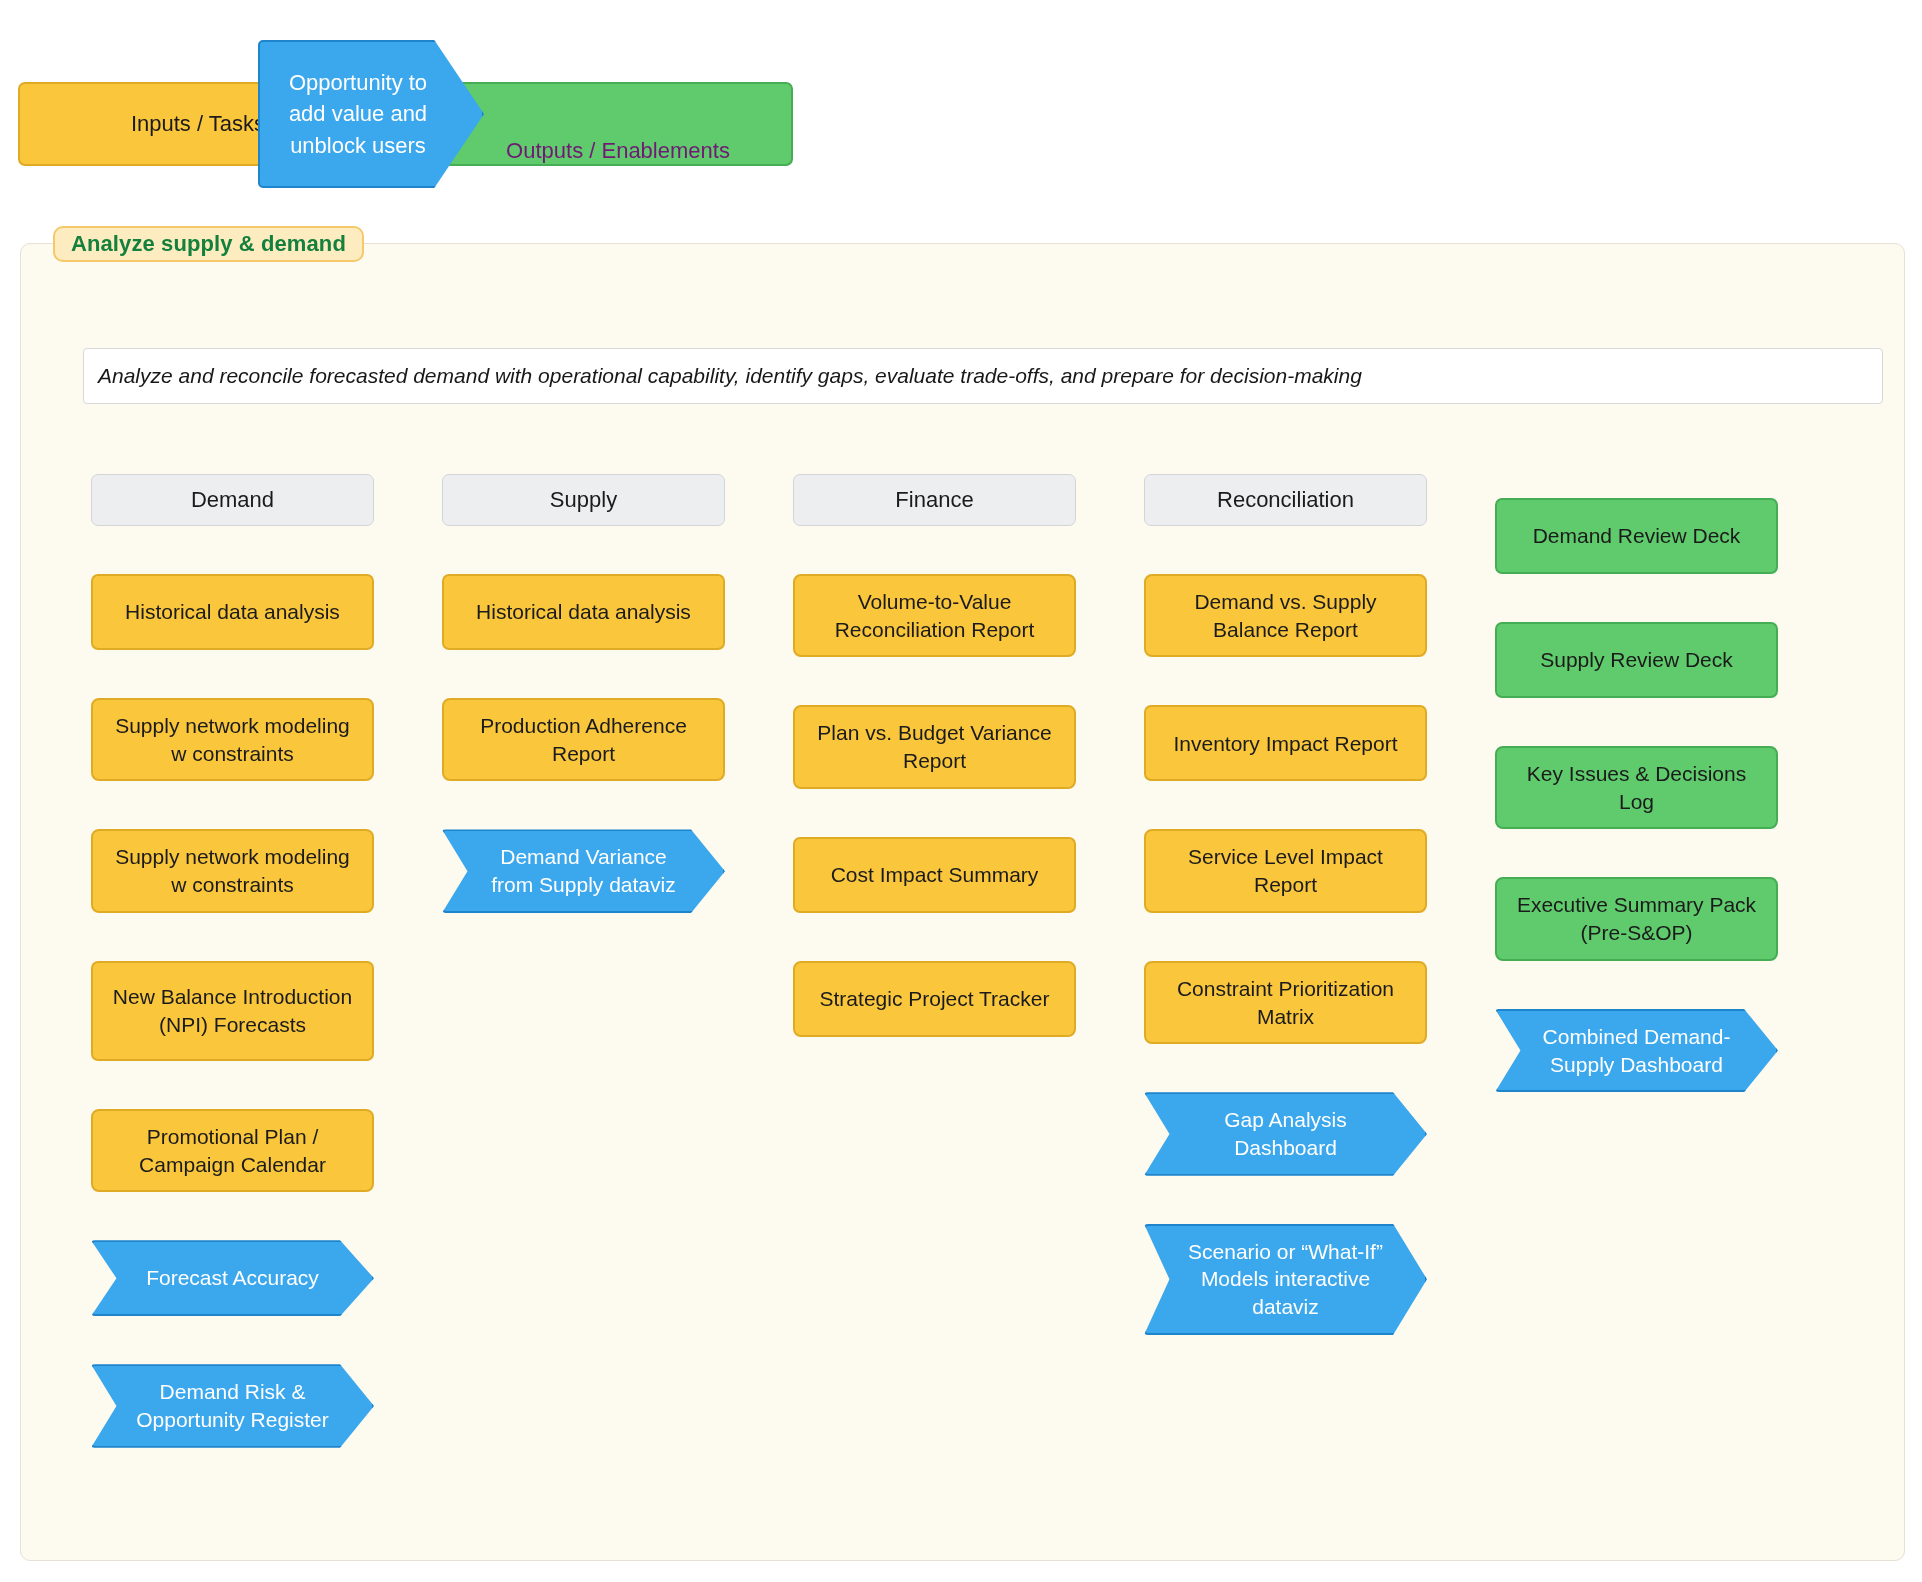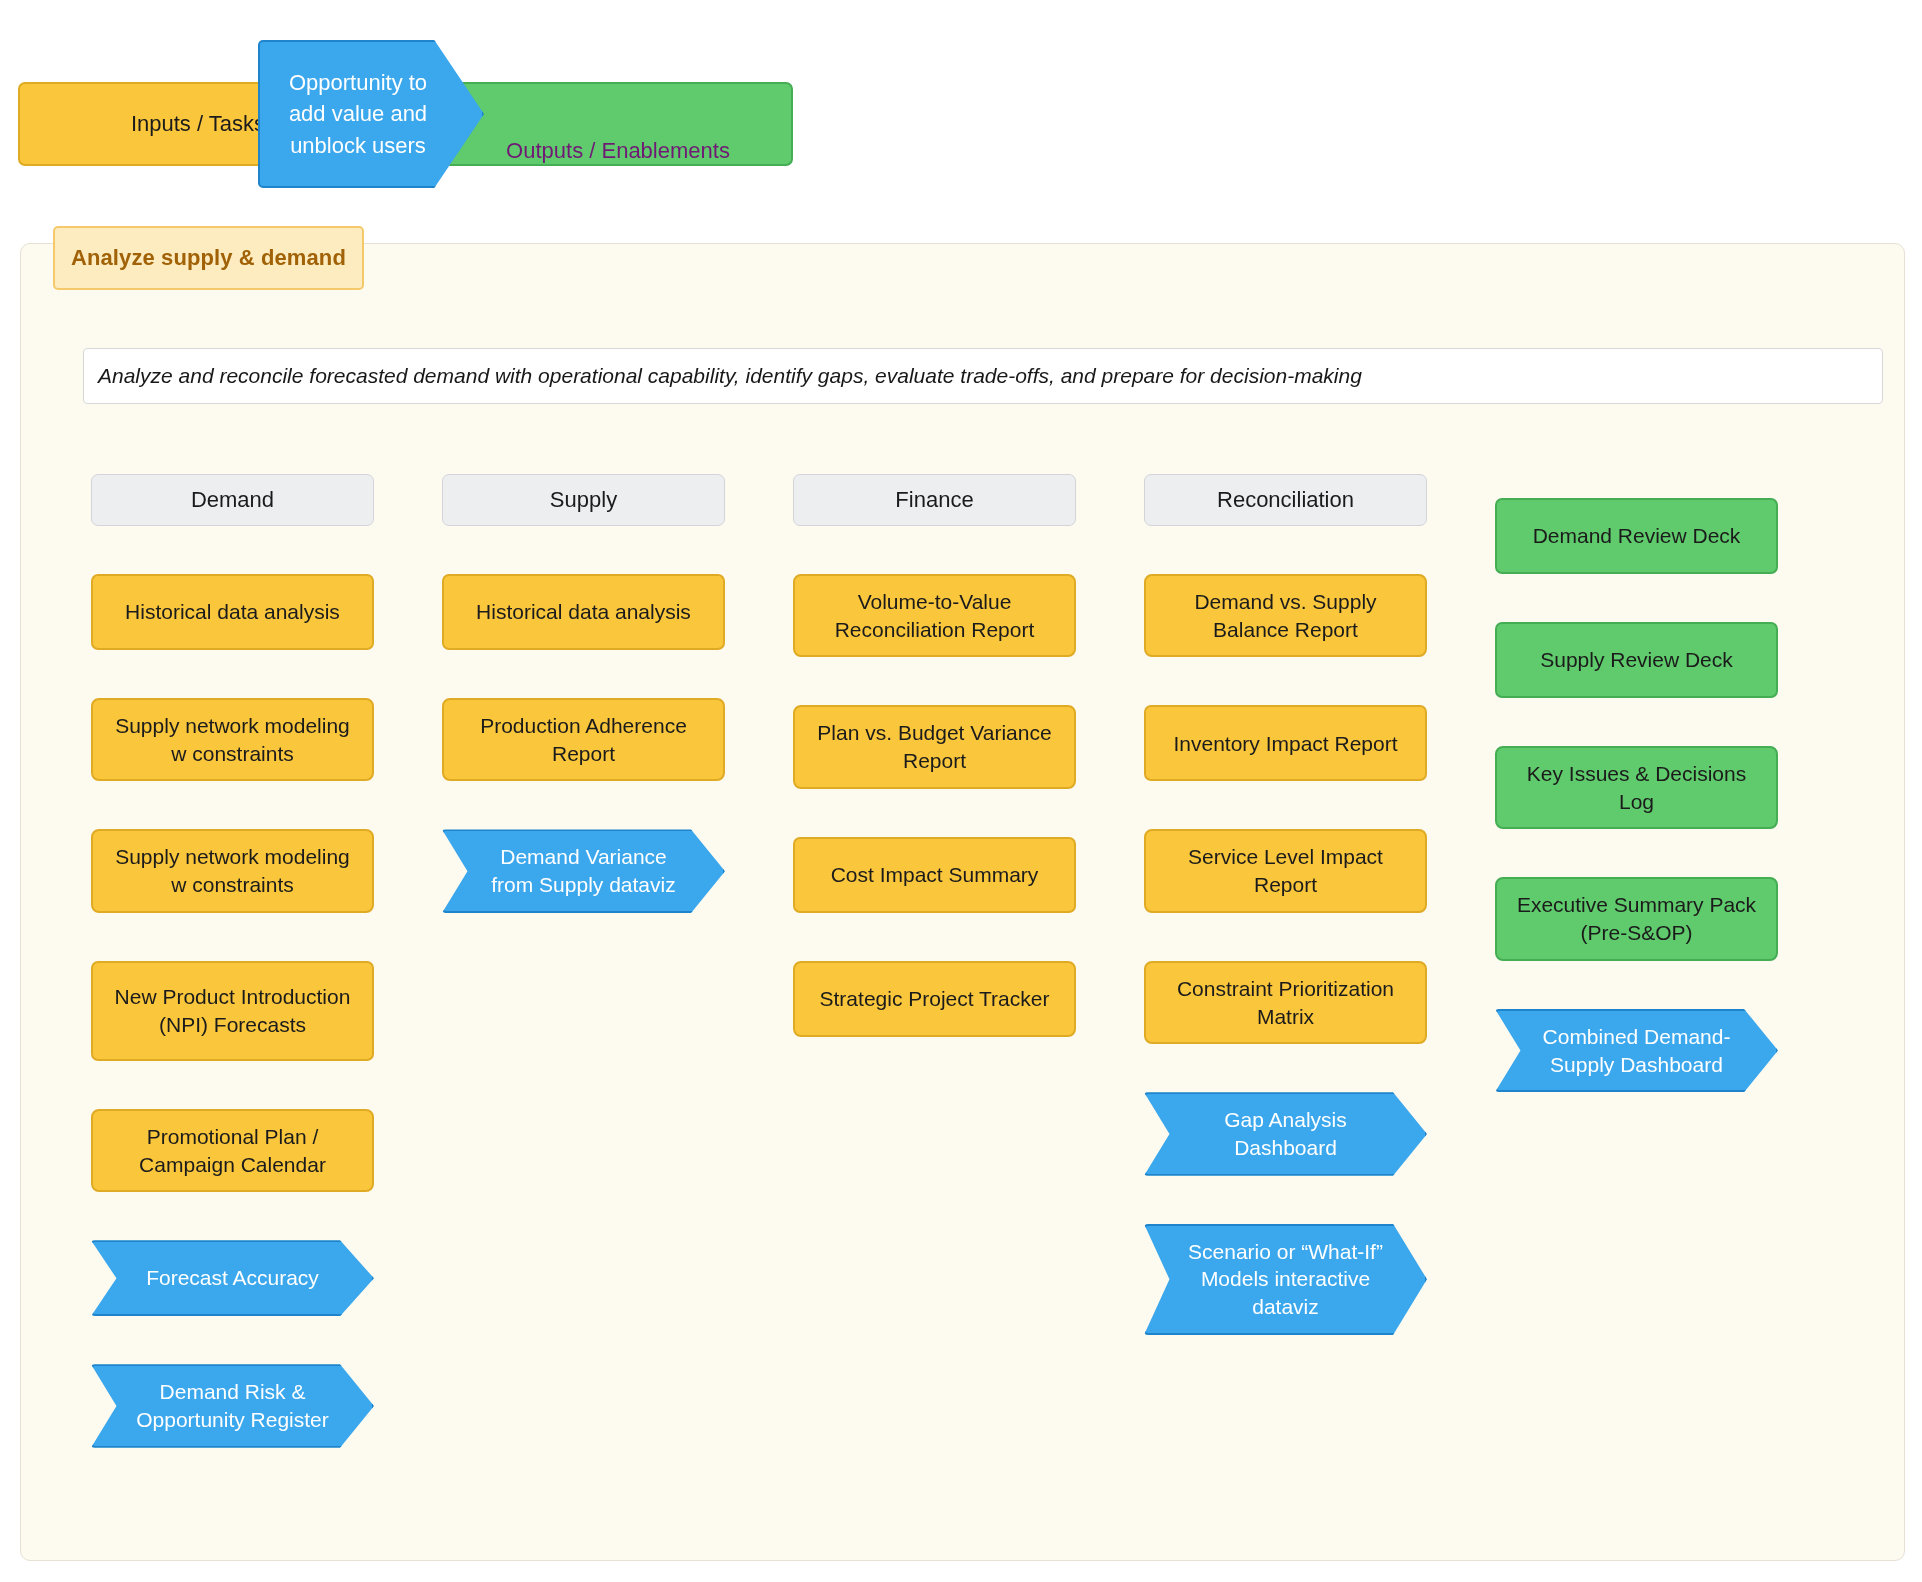--- a/index.html
+++ b/index.html
@@ -43,23 +43,23 @@
   .panel {
     position: absolute; left: 20px; top: 243px;
     width: 1885px; height: 1318px;
     background: #FDFAF0;
     border: 1px solid #E6E1D4;
     border-radius: 10px;
   }
   .panel-title {
     position: absolute; left: 32px; top: -18px;
     background: #FDECC0; border: 2px solid #F5C96A;
-    border-radius: 5px;
-    padding: 17px 16px;
-    font-size: 22px; font-weight: bold; color: #a16207;
+    border-radius: 10px;
+    padding: 3px 16px;
+    font-size: 22px; font-weight: bold; color: #15803d;
     letter-spacing: .1px;
   }
   .desc-box {
     position: absolute; left: 62px; top: 104px;
     width: 1800px; height: 56px;
     background: #ffffff; border: 1px solid #D8D8D8;
     border-radius: 4px;
     display: flex; align-items: center;
     padding: 0 14px;
     font-size: 21px; color: #181818; font-style: italic;
@@ -124,21 +124,21 @@
   <div class="panel-title">Analyze supply &amp; demand</div>
   <div class="desc-box">
     <span>Analyze and reconcile forecasted demand with operational capability, identify gaps, evaluate trade-offs, and prepare for decision-making</span>
   </div>
   <div class="columns" id="columns-root">
       <div class="column">
         <div class="col-head">Demand</div>
         <div class="node yellow h1line">Historical data analysis</div>
         <div class="node yellow h2line">Supply network modeling w constraints</div>
         <div class="node yellow h2line">Supply network modeling w constraints</div>
-        <div class="node yellow h3line">New Product Introduction (NPI) Forecasts</div>
+        <div class="node yellow h3line">New Balance Introduction (NPI) Forecasts</div>
         <div class="node yellow h2line">Promotional Plan / Campaign Calendar</div>
         <div class="node blue h1line">Forecast Accuracy</div>
         <div class="node blue h2line">Demand Risk &amp; Opportunity Register</div>
       </div>
       <div class="column">
         <div class="col-head">Supply</div>
         <div class="node yellow h1line">Historical data analysis</div>
         <div class="node yellow h2line">Production Adherence Report</div>
         <div class="node blue h2line">Demand Variance from Supply dataviz</div>
       </div>

